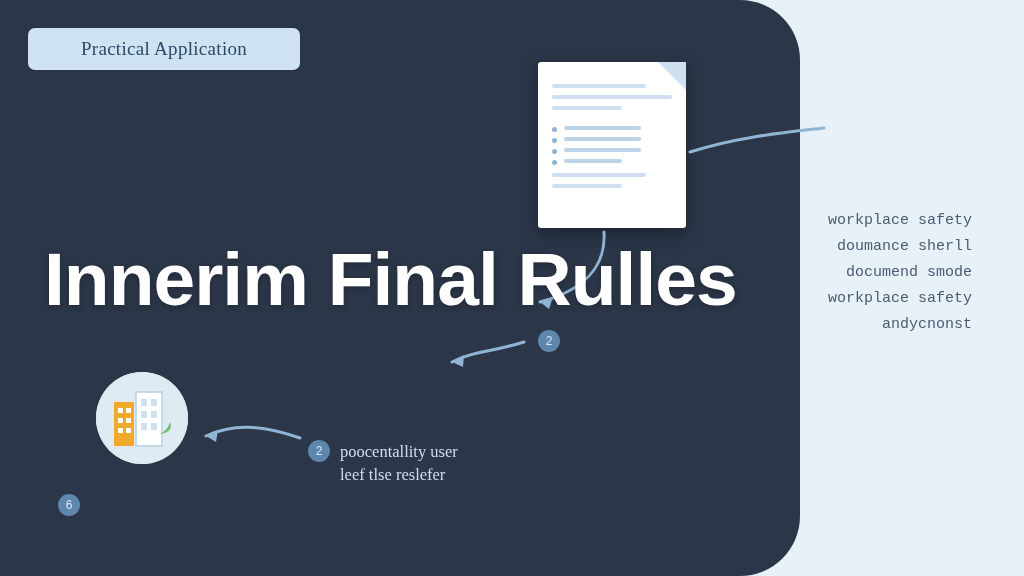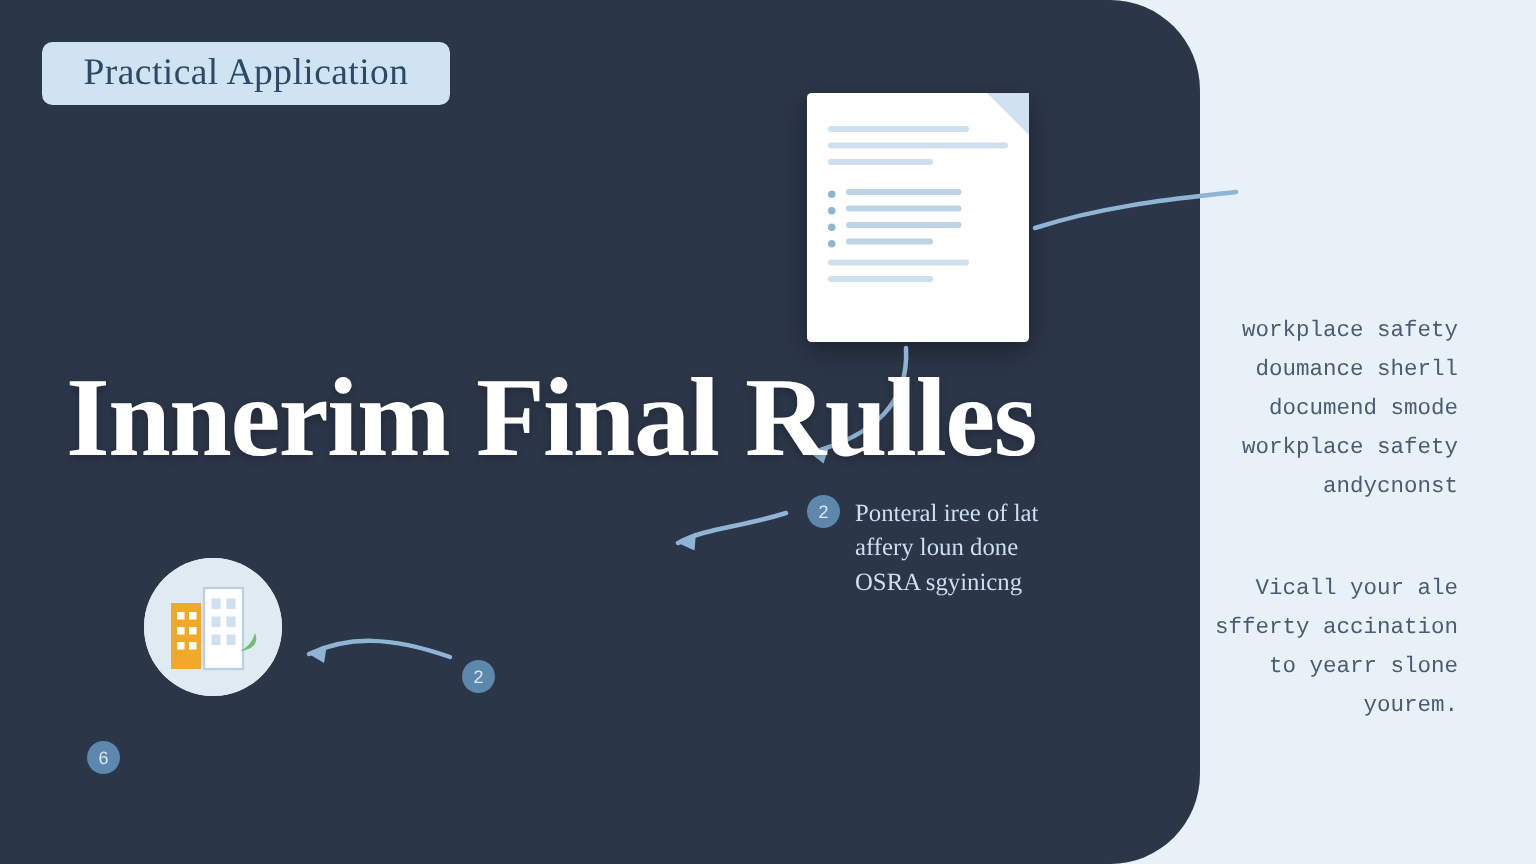--- a/index.html
+++ b/index.html
@@ -44,32 +44,32 @@
     height: 42px;
     background: #cfe3f3;
     border-radius: 7px;
     display: flex;
     align-items: center;
     justify-content: center;
   }
   .badge-text {
     color: #2c4a66;
     font-family: "Liberation Serif", serif;
-    font-size: 25px;
+    font-size: 19px;
     letter-spacing: 0.3px;
   }
 
   
   .title {
     position: absolute;
     left: 44px;
     top: 238px;
     width: 720px;
     color: #ffffff;
-    font-family: Liberation Serif, serif;
+    font-family: Liberation Sans, sans-serif;
     font-weight: bold;
     font-size: 75px;
     letter-spacing: -1px;
     line-height: 82px;
     text-shadow: 0 2px 6px rgba(0,0,0,0.25);
   }
 
   
   .doc {
     position: absolute;
@@ -287,28 +287,24 @@
 
   <div class="step step1">
     <div class="step-num">6</div>
     <div class="step-text">
     </div>
   </div>
 
   <div class="step step2">
     <div class="step-num">2</div>
     <div class="step-text">
+      <div>poocentallity user</div>
+      <div>leef tlse reslefer</div>
     </div>
   </div>
 
   <div class="step step3">
     <div class="step-num">2</div>
-    <div class="step-text">
-      <div>Ponteral iree of lat</div>
-      <div>affery loun done</div>
-      <div>OSRA sgyinicng</div>
-    </div>
   </div>
 
   <div class="side-text a">workplace safety doumance sherll documend smode workplace safety andycnonst</div>
-  <div class="side-text b">Vicall your ale sfferty accination to yearr slone yourem.</div>
 
 </div>
 
 </body></html>

